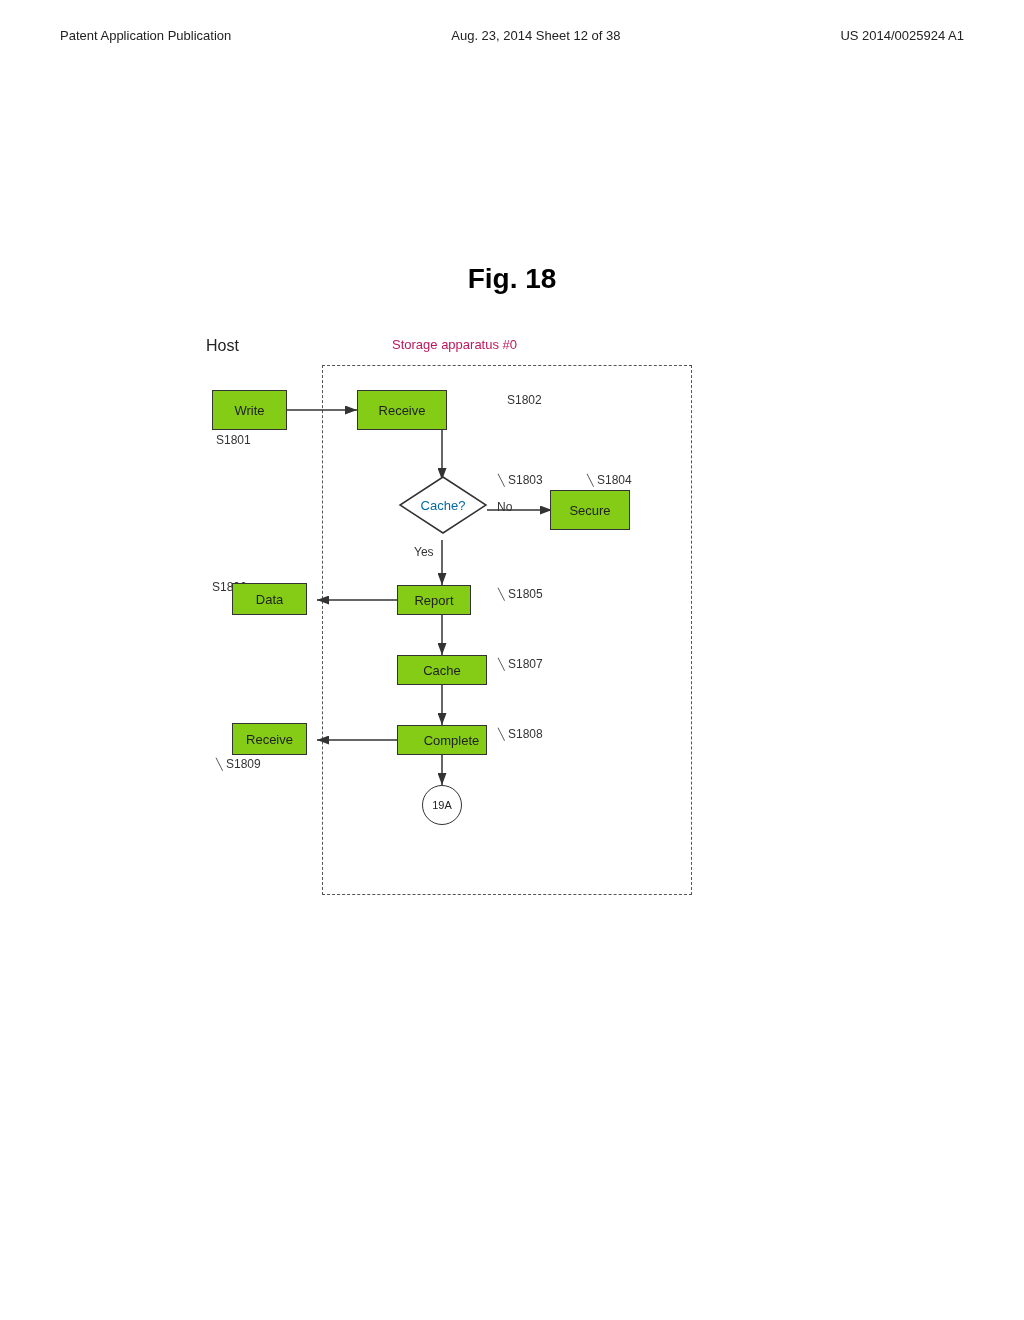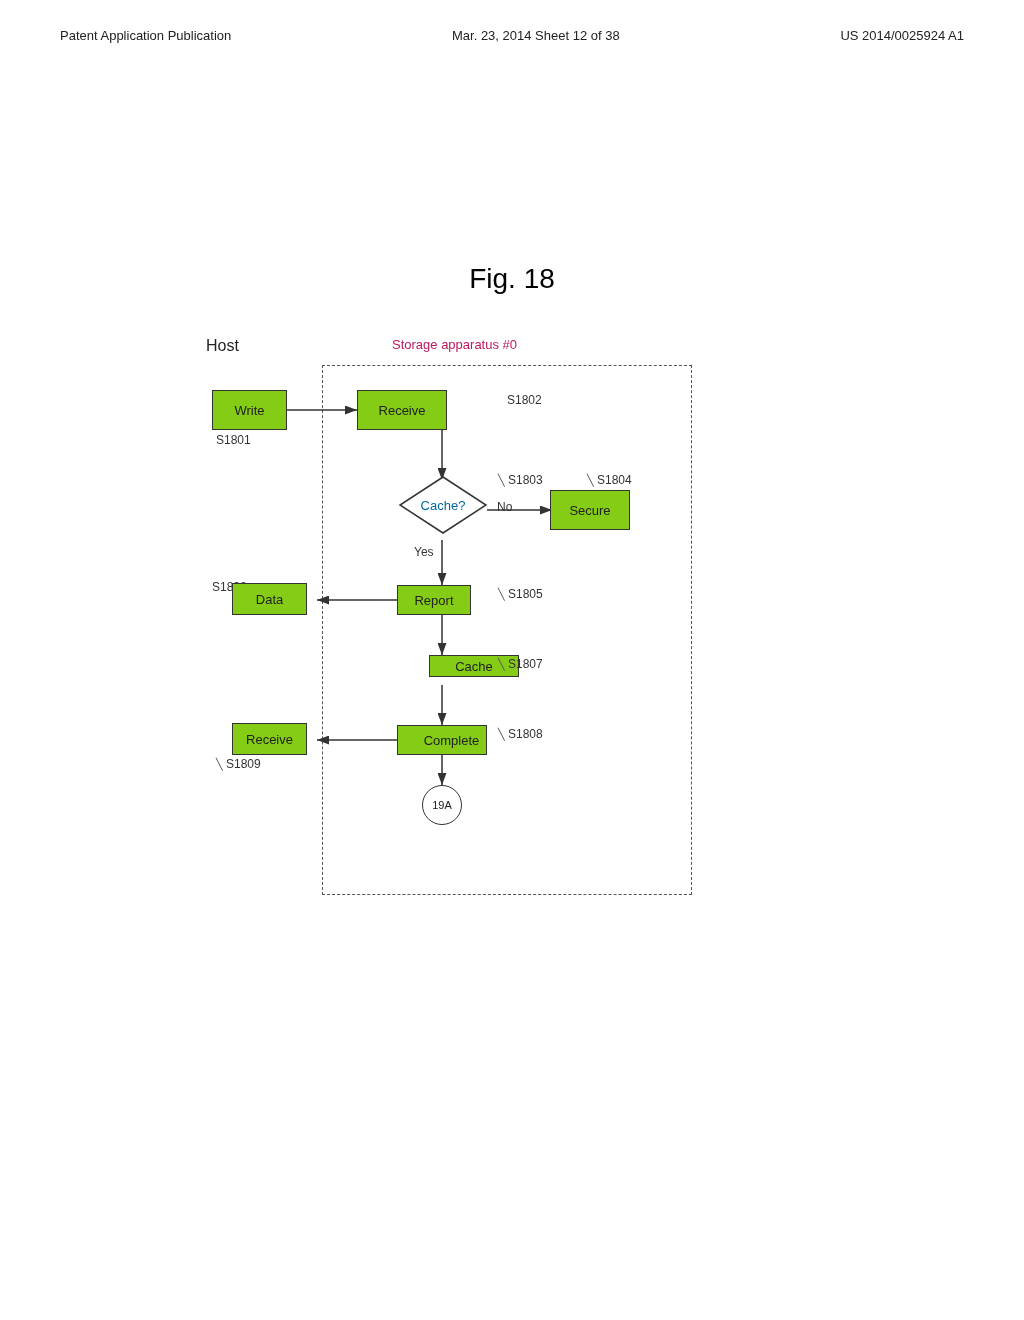--- a/index.html
+++ b/index.html
@@ -16,21 +16,21 @@
       display: flex;
       justify-content: space-between;
       padding: 28px 60px 0 60px;
       font-size: 13px;
       color: #222;
     }
 
     .fig-title {
       text-align: center;
       font-size: 28px;
-      font-weight: normal;
+      font-weight: bold;
       margin-top: 220px;
       margin-bottom: 30px;
     }
 
     .diagram-area {
       position: relative;
       width: 620px;
       margin: 0 auto;
       height: 580px;
     }
@@ -122,21 +122,21 @@
       width: 100%;
       height: 100%;
       pointer-events: none;
     }
   </style>
 </head>
 <body>
 
 <div class="page-header">
   <span>Patent Application Publication</span>
-  <span>Mar. 23, 2014  Sheet 12 of 38</span>
+  <span>Aug. 23, 2014  Sheet 12 of 38</span>
   <span>US 2014/0025924 A1</span>
 </div>
 
 <div class="fig-title">Fig. 18</div>
 
 <div class="diagram-area">
 
   <div class="host-label">Host</div>
   <div class="storage-label">Storage apparatus #0</div>
 
@@ -205,21 +205,21 @@
     <span>Report</span>
   </div>
   <div class="step-label" style="left:296px; top:262px;">
     <span style="font-size:11px; color:#555;">╲</span> <span>S1805</span>
   </div>
 
   <div class="flow-box" style="left:30px; top:258px; width:75px; height:32px;">
     <span>Data</span>
   </div>
 
-  <div class="flow-box" style="left:195px; top:330px; width:90px; height:22px;margin-left:32px;">
+  <div class="flow-box" style="left:195px; top:330px; width:90px; height:30px;">
     <span>Cache</span>
   </div>
   <div class="step-label" style="left:296px; top:332px;">
     <span style="font-size:11px; color:#555;">╲</span> <span>S1807</span>
   </div>
 
   <div class="flow-box" style="left:195px; top:400px; width:90px; height:30px;padding-left:19px;">
     <span>Complete</span>
   </div>
   <div class="step-label" style="left:296px; top:402px;">

